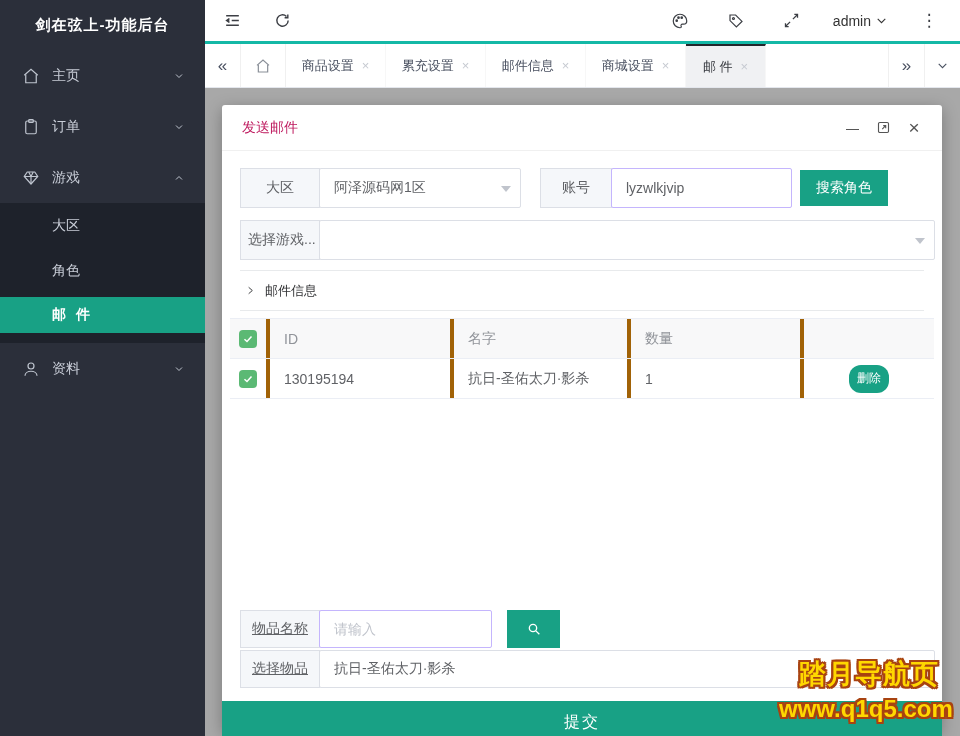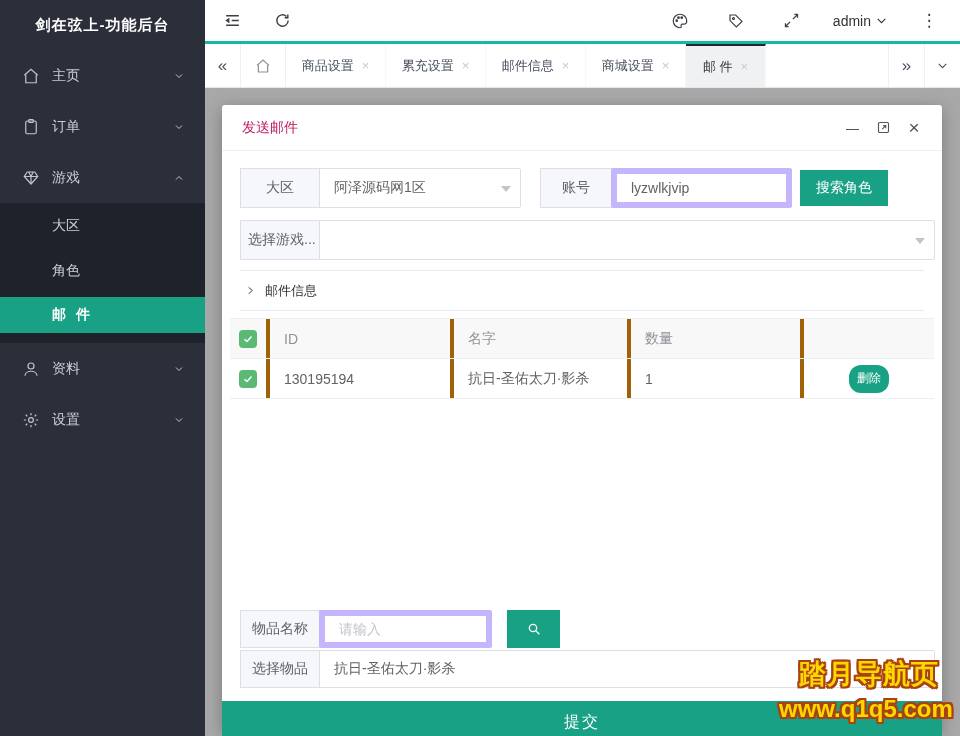--- a/index.html
+++ b/index.html
@@ -49,21 +49,21 @@
   .m-actions { margin-left:auto; display:flex; align-items:center; gap:15px; color:#555; }
   .m-act { width:16px; height:16px; display:flex; align-items:center; justify-content:center; cursor:pointer; }
   .i-min { width:13px; border-top:1.5px solid #555; height:0; margin-top:4px; }
   .i-close::before { content:"\00D7"; font-size:19px; color:#555; }
 
   .f-label { position:absolute; background:#f5f7fa; border:1px solid #dcdfe6; color:#606266; font-size:14px; display:flex; align-items:center; justify-content:center; height:40px; }
   .f-label.lead { justify-content:flex-start; padding-left:7px; }
   .f-select { position:absolute; background:#fff; border:1px solid #dcdfe6; border-radius:2px; font-size:14px; color:#606266; display:flex; align-items:center; padding:0 26px 0 14px; height:40px; cursor:pointer; }
   .f-select .val { white-space:nowrap; overflow:hidden; }
   .caret { position:absolute; right:9px; top:50%; margin-top:-2px; width:0; height:0; border:5px solid transparent; border-top:6px solid #c0c4cc; }
-  .f-input { position:absolute; background:#fff; border:6px solid #c4b5fd; border-radius:2px; font-size:14px; color:#606266; height:40px; padding:0 14px; outline:none; font-family:inherit; }
+  .f-input { position:absolute; background:#fff; border:1px solid #c4b5fd; border-radius:2px; font-size:14px; color:#606266; height:40px; padding:0 14px; outline:none; font-family:inherit; }
   .f-input::placeholder { color:#c0c4cc; }
   .btn { position:absolute; background:var(--accent,#18a185); color:#fff; border:none; border-radius:0; font-size:14px; display:flex; align-items:center; justify-content:center; cursor:pointer; font-family:inherit; }
 
   .collapse { position:absolute; left:18px; top:165px; width:684px; height:41px; border-top:1px solid #e8eaec; border-bottom:1px solid #e8eaec; display:flex; align-items:center; gap:9px; padding-left:5px; color:#303133; font-size:13px; cursor:pointer; }
 
   
   .grid { position:absolute; left:8px; top:213px; width:704px; font-size:14px; border-top:1px solid #ebeef5; }
   .grid-row { display:flex; height:40px; border-bottom:1px solid #ebeef5; background:#fff; }
   .grid-row.head { background:#f8f8f9; color:#909399; }
   .grid-row.body { color:#606266; }
@@ -73,21 +73,21 @@
   .c4 { flex:1; border-right:none; justify-content:center; }
   .cb { width:18px; height:18px; border-radius:4px; background:var(--checkbox_green,#5bb974); display:flex; align-items:center; justify-content:center; cursor:pointer; }
   .btn-del { position:static; width:40px; height:28px; font-size:12px; border-radius:12px; }
 
   
   .r1-label { left:18px; top:505px; width:80px; }
   .r1-input { left:97px; top:505px; width:173px; height:38px; }
   .r1-btn { left:285px; top:505px; width:53px; height:38px; }
   .r2-label { left:18px; top:545px; width:80px; height:38px; }
   .r2-select { left:97px; top:545px; width:616px; height:38px; }
-  .f-label.h38 { height:38px; }
+  .f-label.h38 { height:38px;text-decoration:underline; }
 
   .btn-submit { left:0; top:596px; width:720px; height:42px; border-radius:0 0 3px 3px; font-size:16px; letter-spacing:2px; }
 
   
   .p-region-label { left:18px; top:63px; width:80px; }
   .p-region-select { left:97px; top:63px; width:202px; }
   .p-account-label { left:318px; top:63px; width:72px; }
   .p-account-input { left:389px; top:63px; width:181px; }
   .p-search-btn { left:578px; top:65px; width:88px; height:36px; }
   .p-game-label { left:18px; top:115px; width:80px; }
@@ -167,34 +167,20 @@
         </svg>
     </span>
     <span>资料</span>
     <span class="chev">
       <svg width="12" height="12" viewBox="0 0 24 24" fill="none" stroke="#bfc5cf" stroke-width="2">
           <polyline points="6 9 12 15 18 9"></polyline>
         </svg>
     </span>
   </div>
 
-  <div class="sb-item">
-    <span class="icon">
-      <svg width="18" height="18" viewBox="0 0 24 24" fill="none" stroke="#bfc5cf" stroke-width="1.6">
-          <circle cx="12" cy="12" r="3.2"></circle>
-          <path d="M12 2.5v3M12 18.5v3M2.5 12h3M18.5 12h3M5 5l2.1 2.1M16.9 16.9L19 19M19 5l-2.1 2.1M7.1 16.9L5 19"></path>
-        </svg>
-    </span>
-    <span>设置</span>
-    <span class="chev">
-      <svg width="12" height="12" viewBox="0 0 24 24" fill="none" stroke="#bfc5cf" stroke-width="2">
-          <polyline points="6 9 12 15 18 9"></polyline>
-        </svg>
-    </span>
-  </div>
 </div>
 
 <div class="main">
 
   <div class="topbar">
     <span class="tb-btn">
       <svg width="19" height="19" viewBox="0 0 24 24" fill="none" stroke="#3c3f45" stroke-width="1.8">
           <path d="M4 6h16M11 12h9M4 18h16"></path>
           <path d="M8 9.5L4.5 12 8 14.5" fill="#3c3f45"></path>
         </svg>

